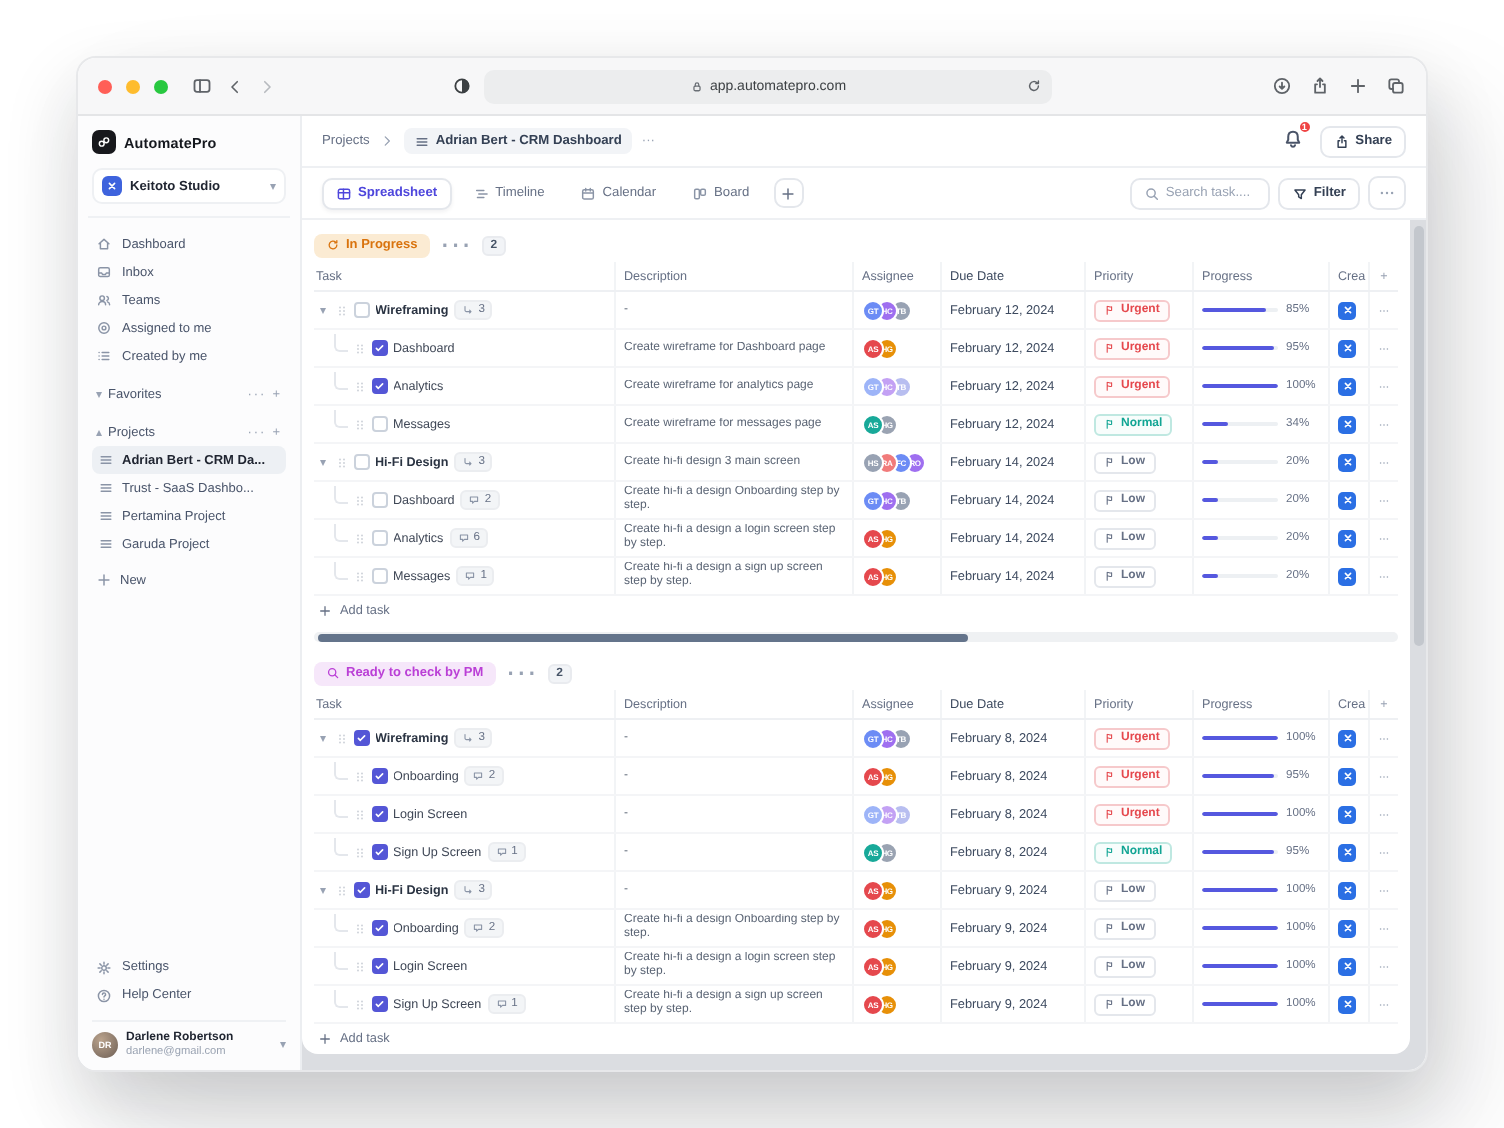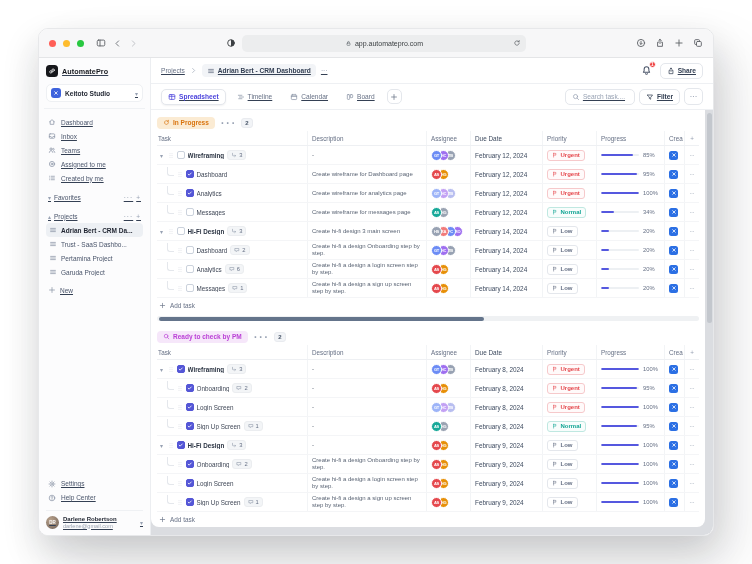--- a/index.html
+++ b/index.html
@@ -21,21 +21,21 @@
     display:flex;align-items:center;padding:0 10px;gap:7px;position:relative;color:#5F6368;}
   .tl{width:7px;height:7px;border-radius:50%;}
   .tl.r{background:#FF5F57}.tl.y{background:#FEBC2E}.tl.g{background:#28C840}
   .chrome .dim{color:#B7BABF;}
   .urlwrap{position:absolute;left:50%;transform:translateX(-50%);display:flex;align-items:center;gap:6px;width:300px;}
   .urlpill{flex:1;height:17px;background:#ECEDEE;border-radius:5px;display:flex;align-items:center;
     justify-content:center;gap:3px;font-size:7px;color:#3C4043;position:relative;}
   .urlrefresh{position:absolute;right:5px;top:4px;color:#5F6368;}
   .chromeright{margin-left:auto;display:flex;align-items:center;gap:9px;}
 
-  .app{flex:1;display:flex;min-height:0;text-decoration:underline;}
+  .app{flex:1;display:flex;min-height:0;}
 
   
   .sidebar{width:112px;flex:0 0 auto;background:#FCFCFD;border-right:1px solid #ECEEF1;
     display:flex;flex-direction:column;padding:7px 7px 6px;font-size:6.5px;color:#49546A;}
   .logo-row{display:flex;align-items:center;gap:4px;margin-bottom:7px;}
   .logo-sq{width:12px;height:12px;border-radius:3.5px;background:#17181C;color:#fff;
     display:flex;align-items:center;justify-content:center;}
   .logo-name{font-size:7.2px;font-weight:700;color:#15181E;letter-spacing:.1px;}
   .ws-row{display:flex;align-items:center;gap:4px;border:1px solid #EEF0F3;border-radius:5px;
     padding:3px 4px;background:#fff;}

